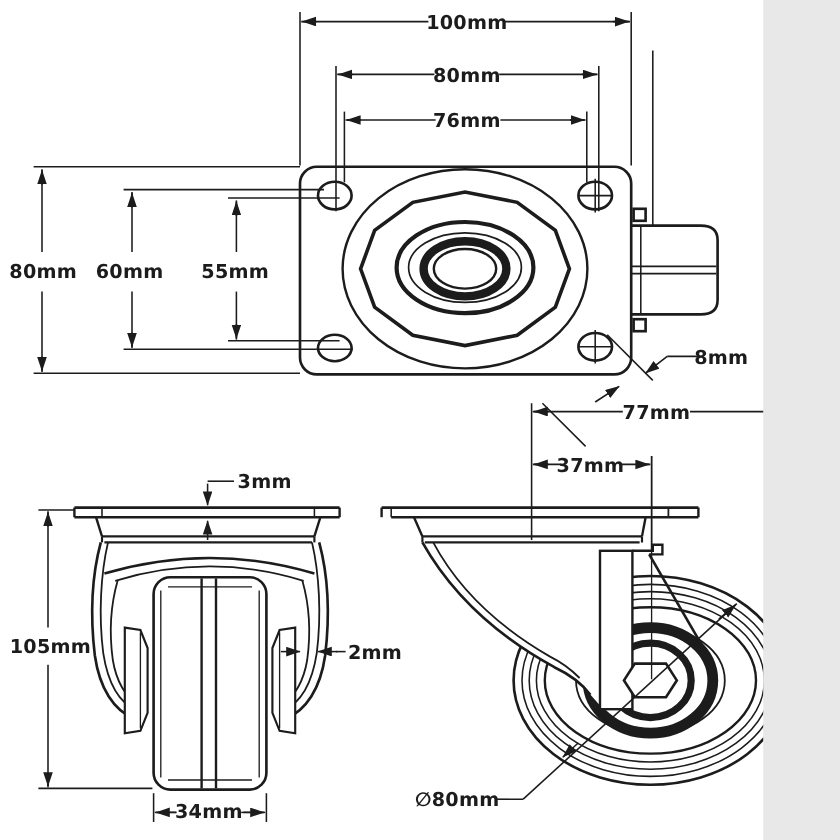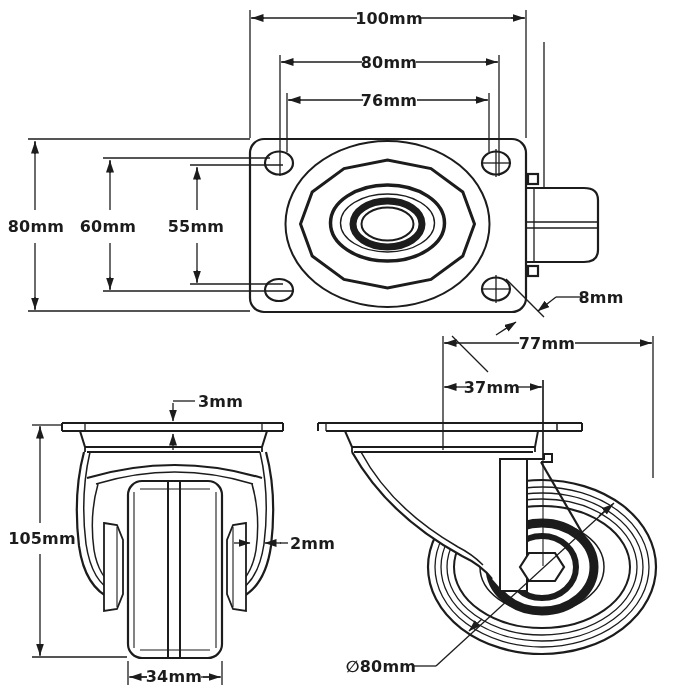--- a/index.html
+++ b/index.html
@@ -1,18 +1,18 @@
 <!DOCTYPE html>
 <html style="--line: #1c1c1c; --bg: #ffffff;"><head>
 <meta charset="utf-8">
 <style>
   :root { --line:#1c1c1c; --bg:#ffffff; }
   html,body { margin:0; padding:0; background:#e8e8e8; }
   #stage {
-    width:700px; height:700px; background:var(--bg);
+    width:636px; height:700px; background:var(--bg);
     position:relative; overflow:hidden;
     font-family:"DejaVu Sans","Liberation Sans",sans-serif;
   }
   svg { position:absolute; left:0; top:0; }
   svg * { vector-effect:none; }
   .s  { stroke:var(--line); fill:none; }
   .w22{ stroke-width:2.2; } .w2{ stroke-width:2; } .w18{ stroke-width:1.8; }
   .w15{ stroke-width:1.5; } .w13{ stroke-width:1.3; } .w11{ stroke-width:1.1; }
   .w3 { stroke-width:3; }  .w35{ stroke-width:3.5; } .w7{ stroke-width:7; }
   .w9 { stroke-width:9; }  .w6{ stroke-width:6; }   .w14{ stroke-width:1.4; }

